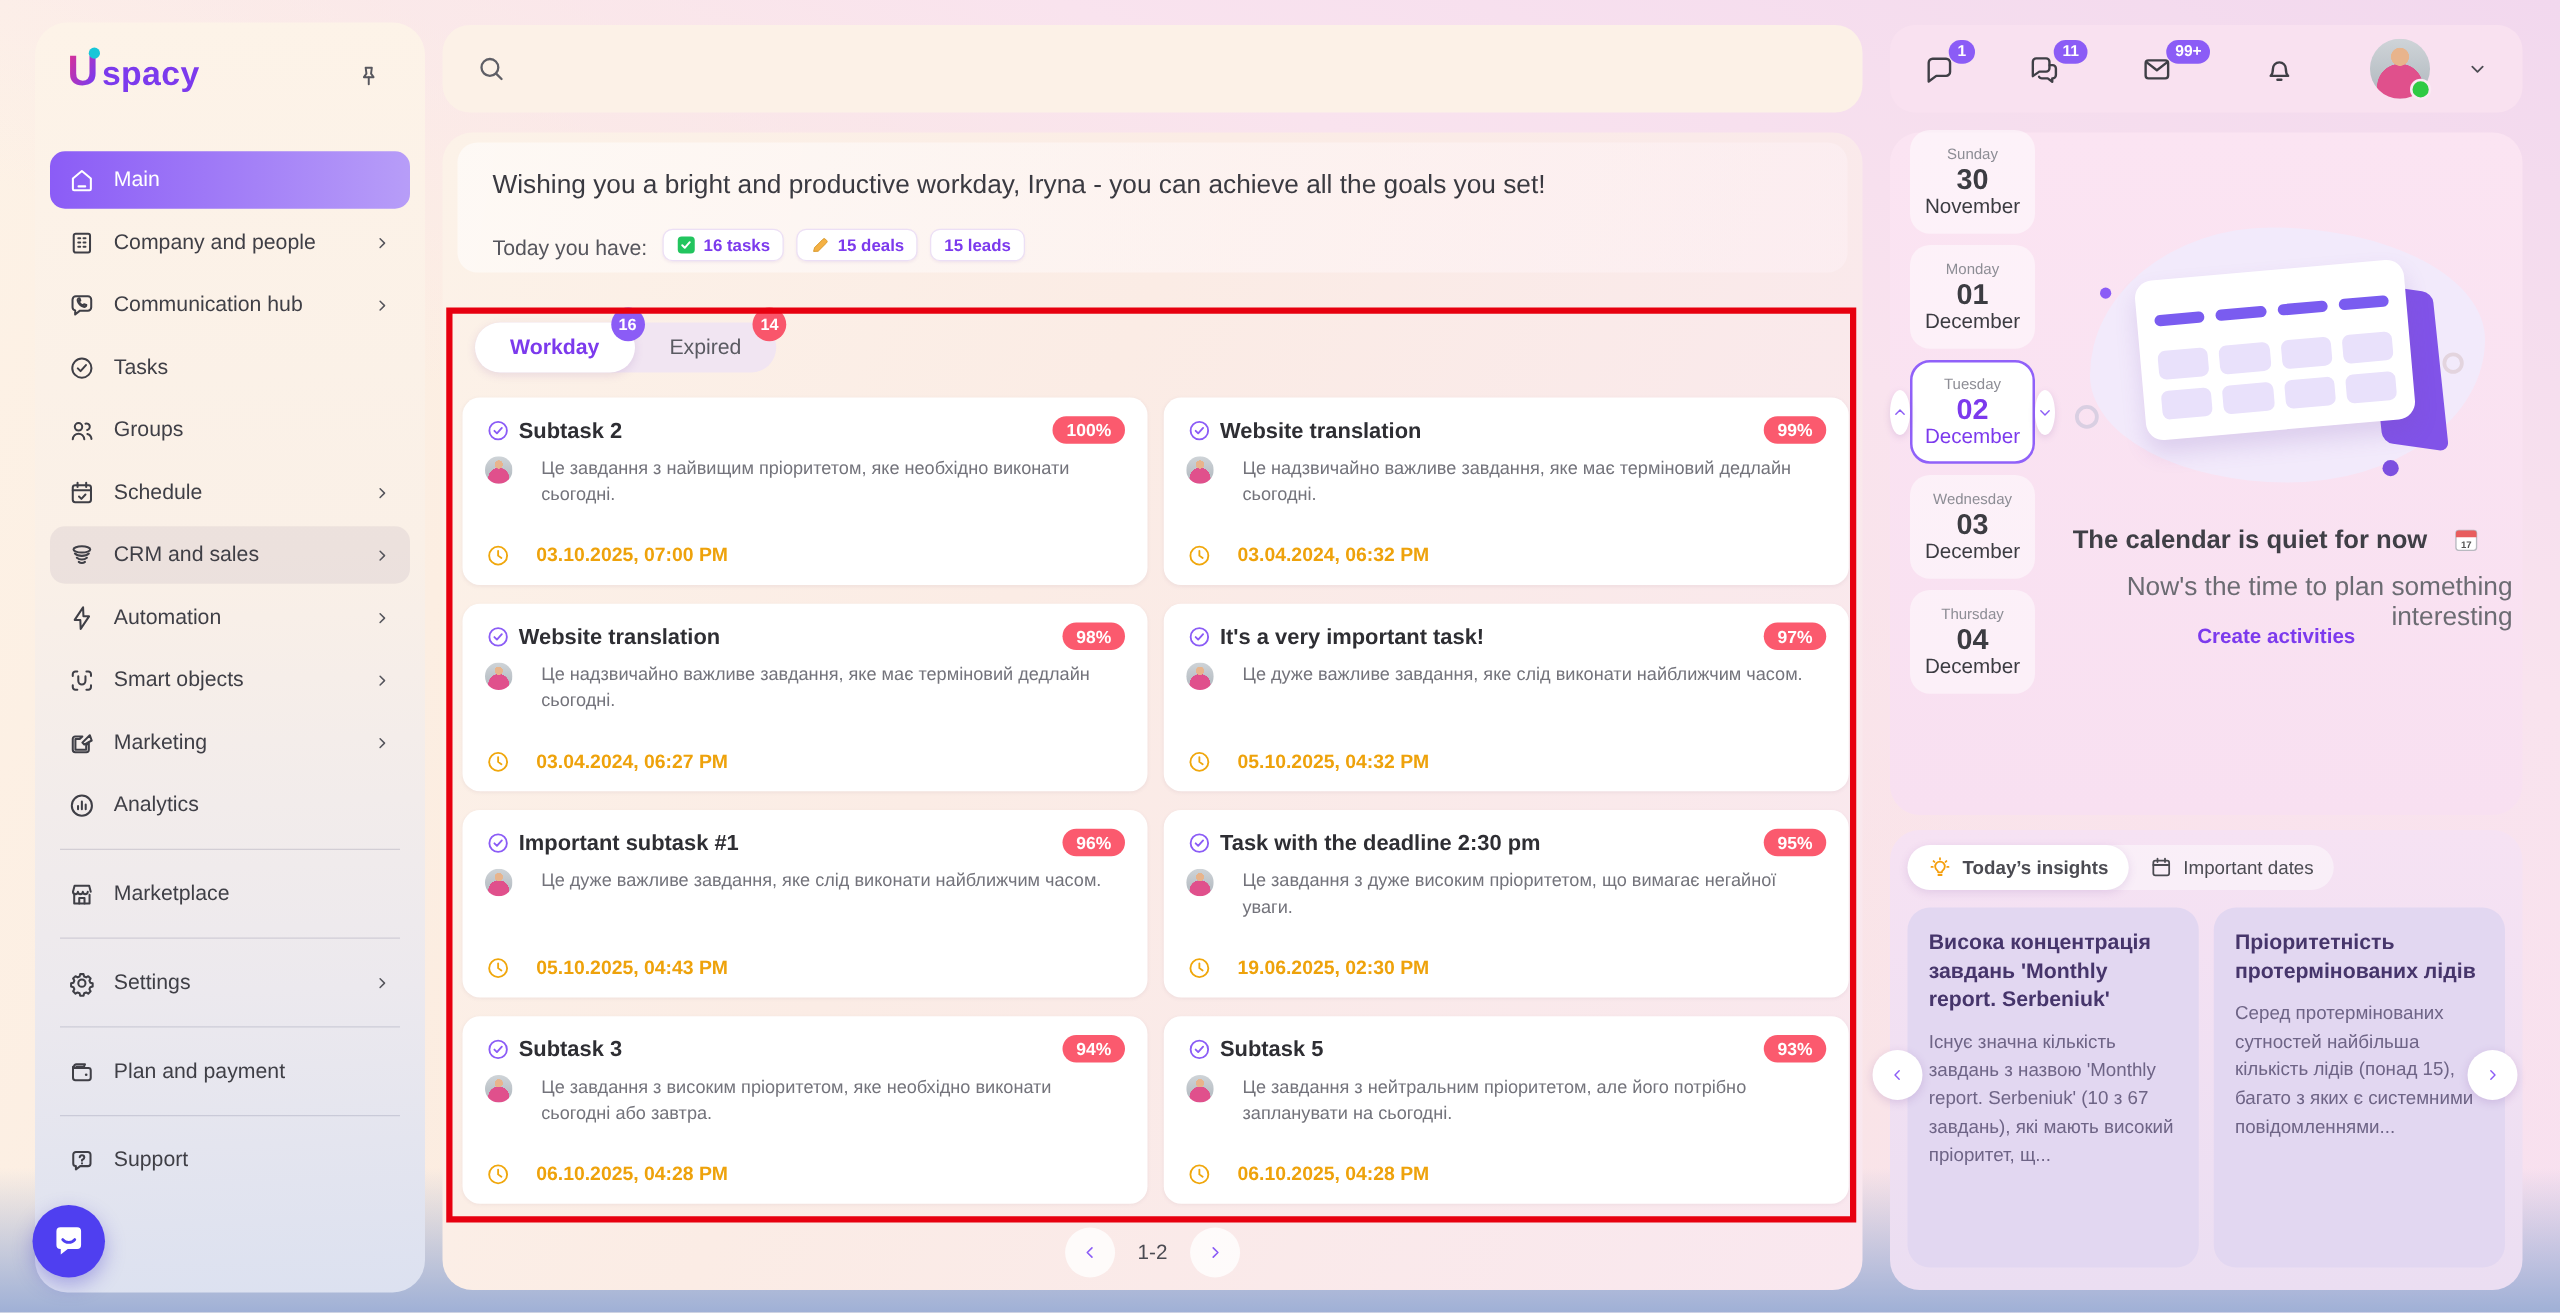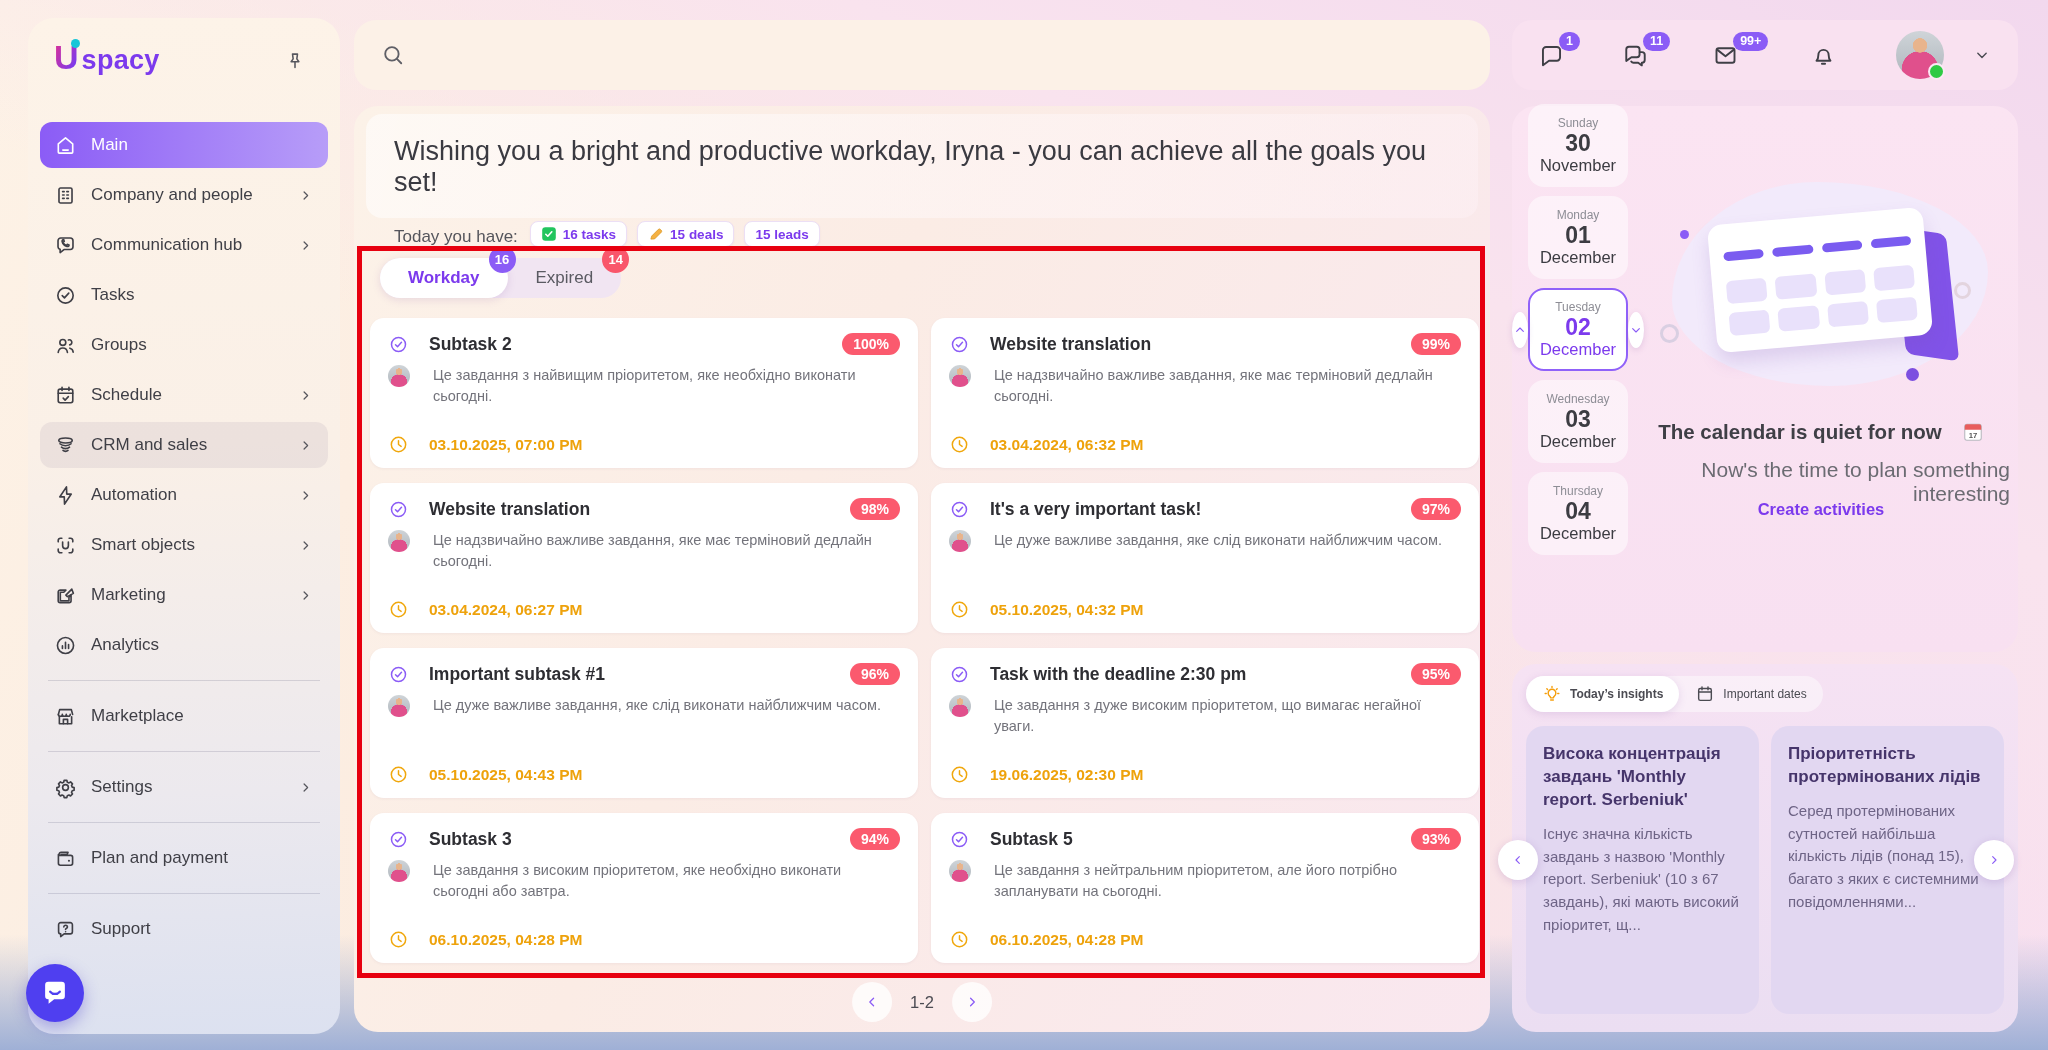--- a/index.html
+++ b/index.html
@@ -41,21 +41,21 @@
 
   
   .searchbar{left:354px;top:20px;width:1136px;height:70px;border-radius:22px;background:#fcf1e7;
     display:flex;align-items:center;padding:0 26px;box-sizing:border-box}
   .search-ic{width:26px;height:26px;color:#5f5f66}
   .main{left:354px;top:106px;width:1136px;height:926px;
     background:linear-gradient(115deg,#fcf2e8 0%,#fbecE5 40%,#f9e7ef 100%)}
   .greet{position:absolute;left:12px;top:8px;right:12px;height:104px;border-radius:16px;
     background:linear-gradient(100deg,rgba(255,255,255,.55),rgba(255,244,250,.35));
     padding:22px 28px 0;box-sizing:border-box}
-  .greet-title{font-size:27px;color:#3a3a41;font-weight:500}
+  .greet-title{font-size:21px;color:#3a3a41;font-weight:500}
   .greet-row{display:flex;align-items:flex-end;gap:12px;margin-top:23px}
   .greet-label{font-size:17px;color:#55555c}
   .pill{display:inline-flex;align-items:center;gap:6px;background:#fff;border:1px solid #ecdff5;
     border-radius:8px;padding:4px 10px;color:#7c3aed;font-weight:600;font-size:13.5px;
     box-shadow:0 1px 2px rgba(140,90,180,.08)}
   .pill .ic{width:16px;height:16px}
 
   .annotation{position:absolute;left:3px;top:140px;width:1128px;height:732px;
     border:5px solid #e7000f;z-index:6;pointer-events:none;box-sizing:border-box}
 
@@ -64,21 +64,21 @@
   .tab.active{background:#fff;color:#7c3aed;font-weight:600;box-shadow:0 2px 8px rgba(120,70,160,.15)}
   .tab.inactive{color:#5a5a62}
   .tab-badge{position:absolute;top:-12px;right:-8px;min-width:27px;height:27px;border-radius:14px;
     display:flex;align-items:center;justify-content:center;color:#fff;font-size:13px;font-weight:700;box-sizing:border-box;padding:0 6px}
   .tab-badge.purple{background:#8b5cf6}
   .tab-badge.red{background:#f9566b}
 
   .grid{position:absolute;left:16px;top:212px;display:grid;grid-template-columns:548px 548px;gap:15px 13px}
   .card{height:150px;background:#fff;border-radius:14px;padding:15px 18px;position:relative;
     box-sizing:border-box;box-shadow:0 1px 3px rgba(120,80,120,.07)}
-  .card-head{display:flex;align-items:flex-end;gap:20px}
+  .card-head{display:flex;align-items:flex-end;gap:6px}
   .t-check{width:21px;height:21px;color:#8b5cf6;flex:none}
   .t-title{font-size:17.5px;font-weight:600;color:#2e2e33;flex:1}
   .t-pct{background:#fb5a6e;color:#fff;font-size:14px;font-weight:700;padding:3px 11px;border-radius:14px}
   .card-desc{display:flex;gap:23px;margin-top:10px}
   .t-avatar{width:22px;height:22px;border-radius:50%;flex:none}
   .avatar-img{background:
     radial-gradient(circle at 50% 30%,#e8b48c 0 17%,transparent 18%),
     radial-gradient(circle at 50% 80%,#e0508c 0 40%,transparent 41%),
     linear-gradient(180deg,#cfd4d8,#aeb6bd)}
   .t-desc{font-size:14.5px;color:#73737b;line-height:1.42;max-width:470px}
@@ -137,21 +137,21 @@
     font-weight:700;color:#3f3f46;display:flex;align-items:center;justify-content:center;gap:20px}
   .cal-title .ic{width:22px;height:22px}
   .cal-sub{position:absolute;left:120px;right:8px;top:352px;text-align:right;font-size:21px;color:#6b6b72}
   .cal-link{position:absolute;left:120px;right:8px;top:394px;text-align:center;font-size:16.5px;
     font-weight:600;color:#7c3aed;cursor:pointer}
 
   
   .inspanel{left:1512px;top:664px;width:506px;height:368px;
     background:linear-gradient(180deg,#f6e2f3 0%,#ebdef2 100%)}
   .instabs{position:absolute;left:14px;top:12px;display:inline-flex;background:rgba(255,255,255,.45);border-radius:24px}
-  .instab{display:flex;align-items:center;gap:8px;border-radius:24px;padding:8px 16px;font-size:12px;cursor:pointer}
+  .instab{display:flex;align-items:center;gap:8px;border-radius:24px;padding:8px 16px;font-size:15px;cursor:pointer}
   .instab .ic{width:20px;height:20px}
   .instab.active{background:#fff;color:#7c3aed;font-weight:600;box-shadow:0 2px 8px rgba(120,70,160,.15)}
   .instab.active .ic{color:#f59e0b}
   .instab.inactive{color:#4b4b52}
   .inscards{position:absolute;left:14px;top:62px;right:14px;display:flex;gap:12px}
   .inscard{flex:1;background:#e2d7f1;border-radius:18px;padding:17px 17px;height:288px;box-sizing:border-box}
   .ins-title{font-size:17px;font-weight:700;color:#46356b;line-height:1.35}
   .ins-body{font-size:15px;color:#6e6486;margin-top:11px;line-height:1.52}
   .car-btn{position:absolute;top:176px;width:40px;height:40px;border-radius:50%;background:#fff;color:#8b5cf6;
     display:flex;align-items:center;justify-content:center;box-shadow:0 2px 8px rgba(120,70,160,.2);cursor:pointer;z-index:4}

